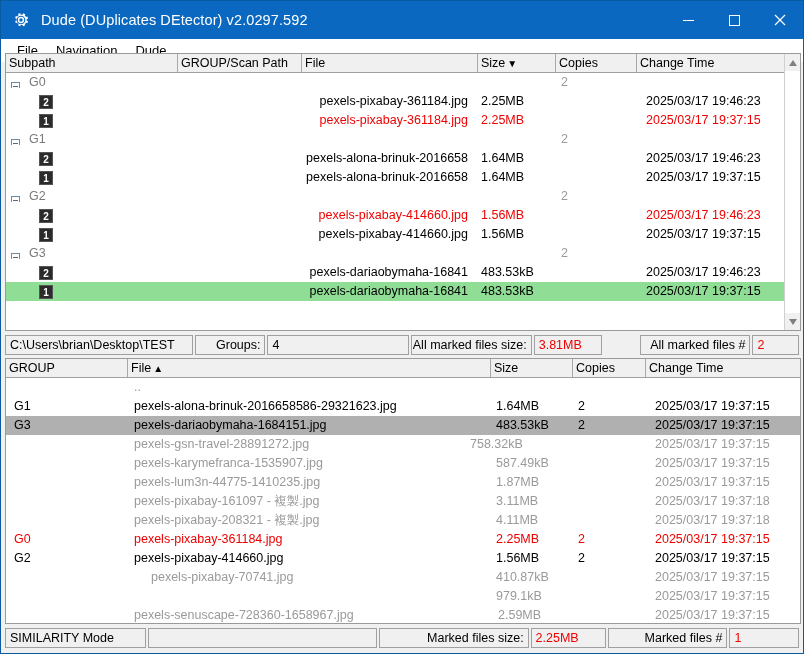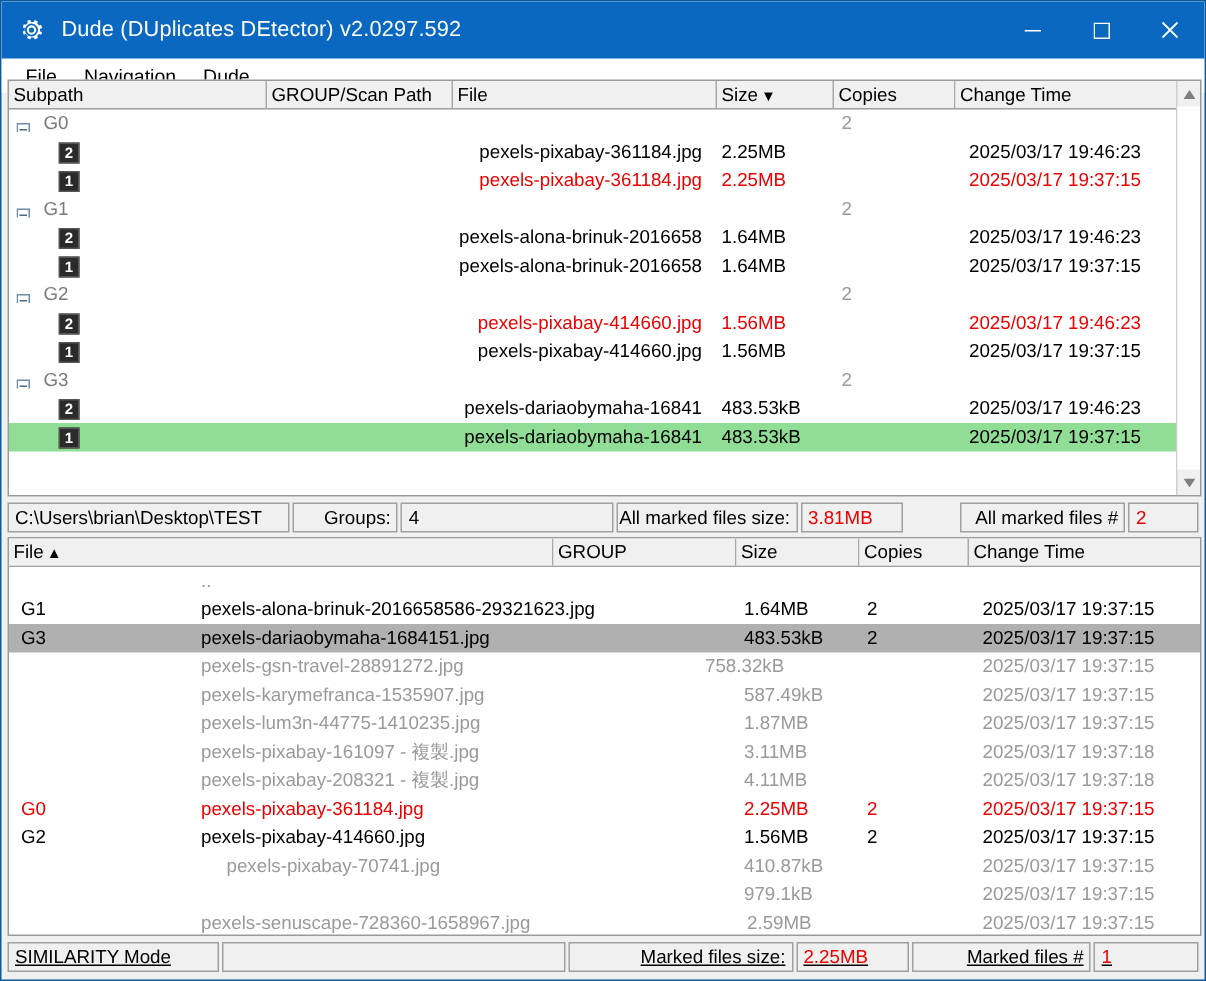--- a/index.html
+++ b/index.html
@@ -361,25 +361,25 @@
       <span>All marked files #</span>
     </div>
     <div class="sb-cell val sb-red" style="width:49px;">
       <span>2</span>
     </div>
   </div>
 
   <div class="panel" style="position:absolute; left:4px; top:357px; width:796px; height:266px;">
 
     <div class="grid-header">
+      <div class="hcell" style="width:122px;">
+        <span>GROUP</span>
+      </div>
       <div class="hcell" style="width:363px;">
         <span>File</span><span class="sort-arrow">▲</span>
-      </div>
-      <div class="hcell" style="width:122px;">
-        <span>GROUP</span>
       </div>
       <div class="hcell" style="width:82px;">
         <span>Size</span>
       </div>
       <div class="hcell" style="width:73px;">
         <span>Copies</span>
       </div>
       <div class="hcell" style="width:154px;">
         <span>Change Time</span>
       </div>
@@ -472,21 +472,21 @@
         <div class="row ">
           <span class="cell txt-gray" style="left:8px; width:110px;"></span>
           <span class="cell txt-gray" style="left:128px; width:352px;">pexels-senuscape-728360-1658967.jpg</span>
           <span class="cell txt-gray" style="left:492px; width:78px;">2.59MB</span>
           <span class="cell txt-gray" style="left:572px; width:68px;"></span>
           <span class="cell txt-gray" style="left:649px; width:150px;">2025/03/17 19:37:15</span>
         </div>
       </div>
   </div>
 
-  <div class="statusbar" style="position:absolute; left:4px; top:626px; width:796px;text-decoration:underline;">
+  <div class="statusbar" style="position:absolute; left:4px; top:626px; width:796px;">
     <div class="sb-cell" style="width:142px;">
       <span>SIMILARITY Mode</span>
     </div>
     <div class="sb-cell" style="width:230px;">
       <span></span>
     </div>
     <div class="sb-cell lbl-right" style="width:151px;">
       <span>Marked files size:</span>
     </div>
     <div class="sb-cell val sb-red" style="width:76px;">

